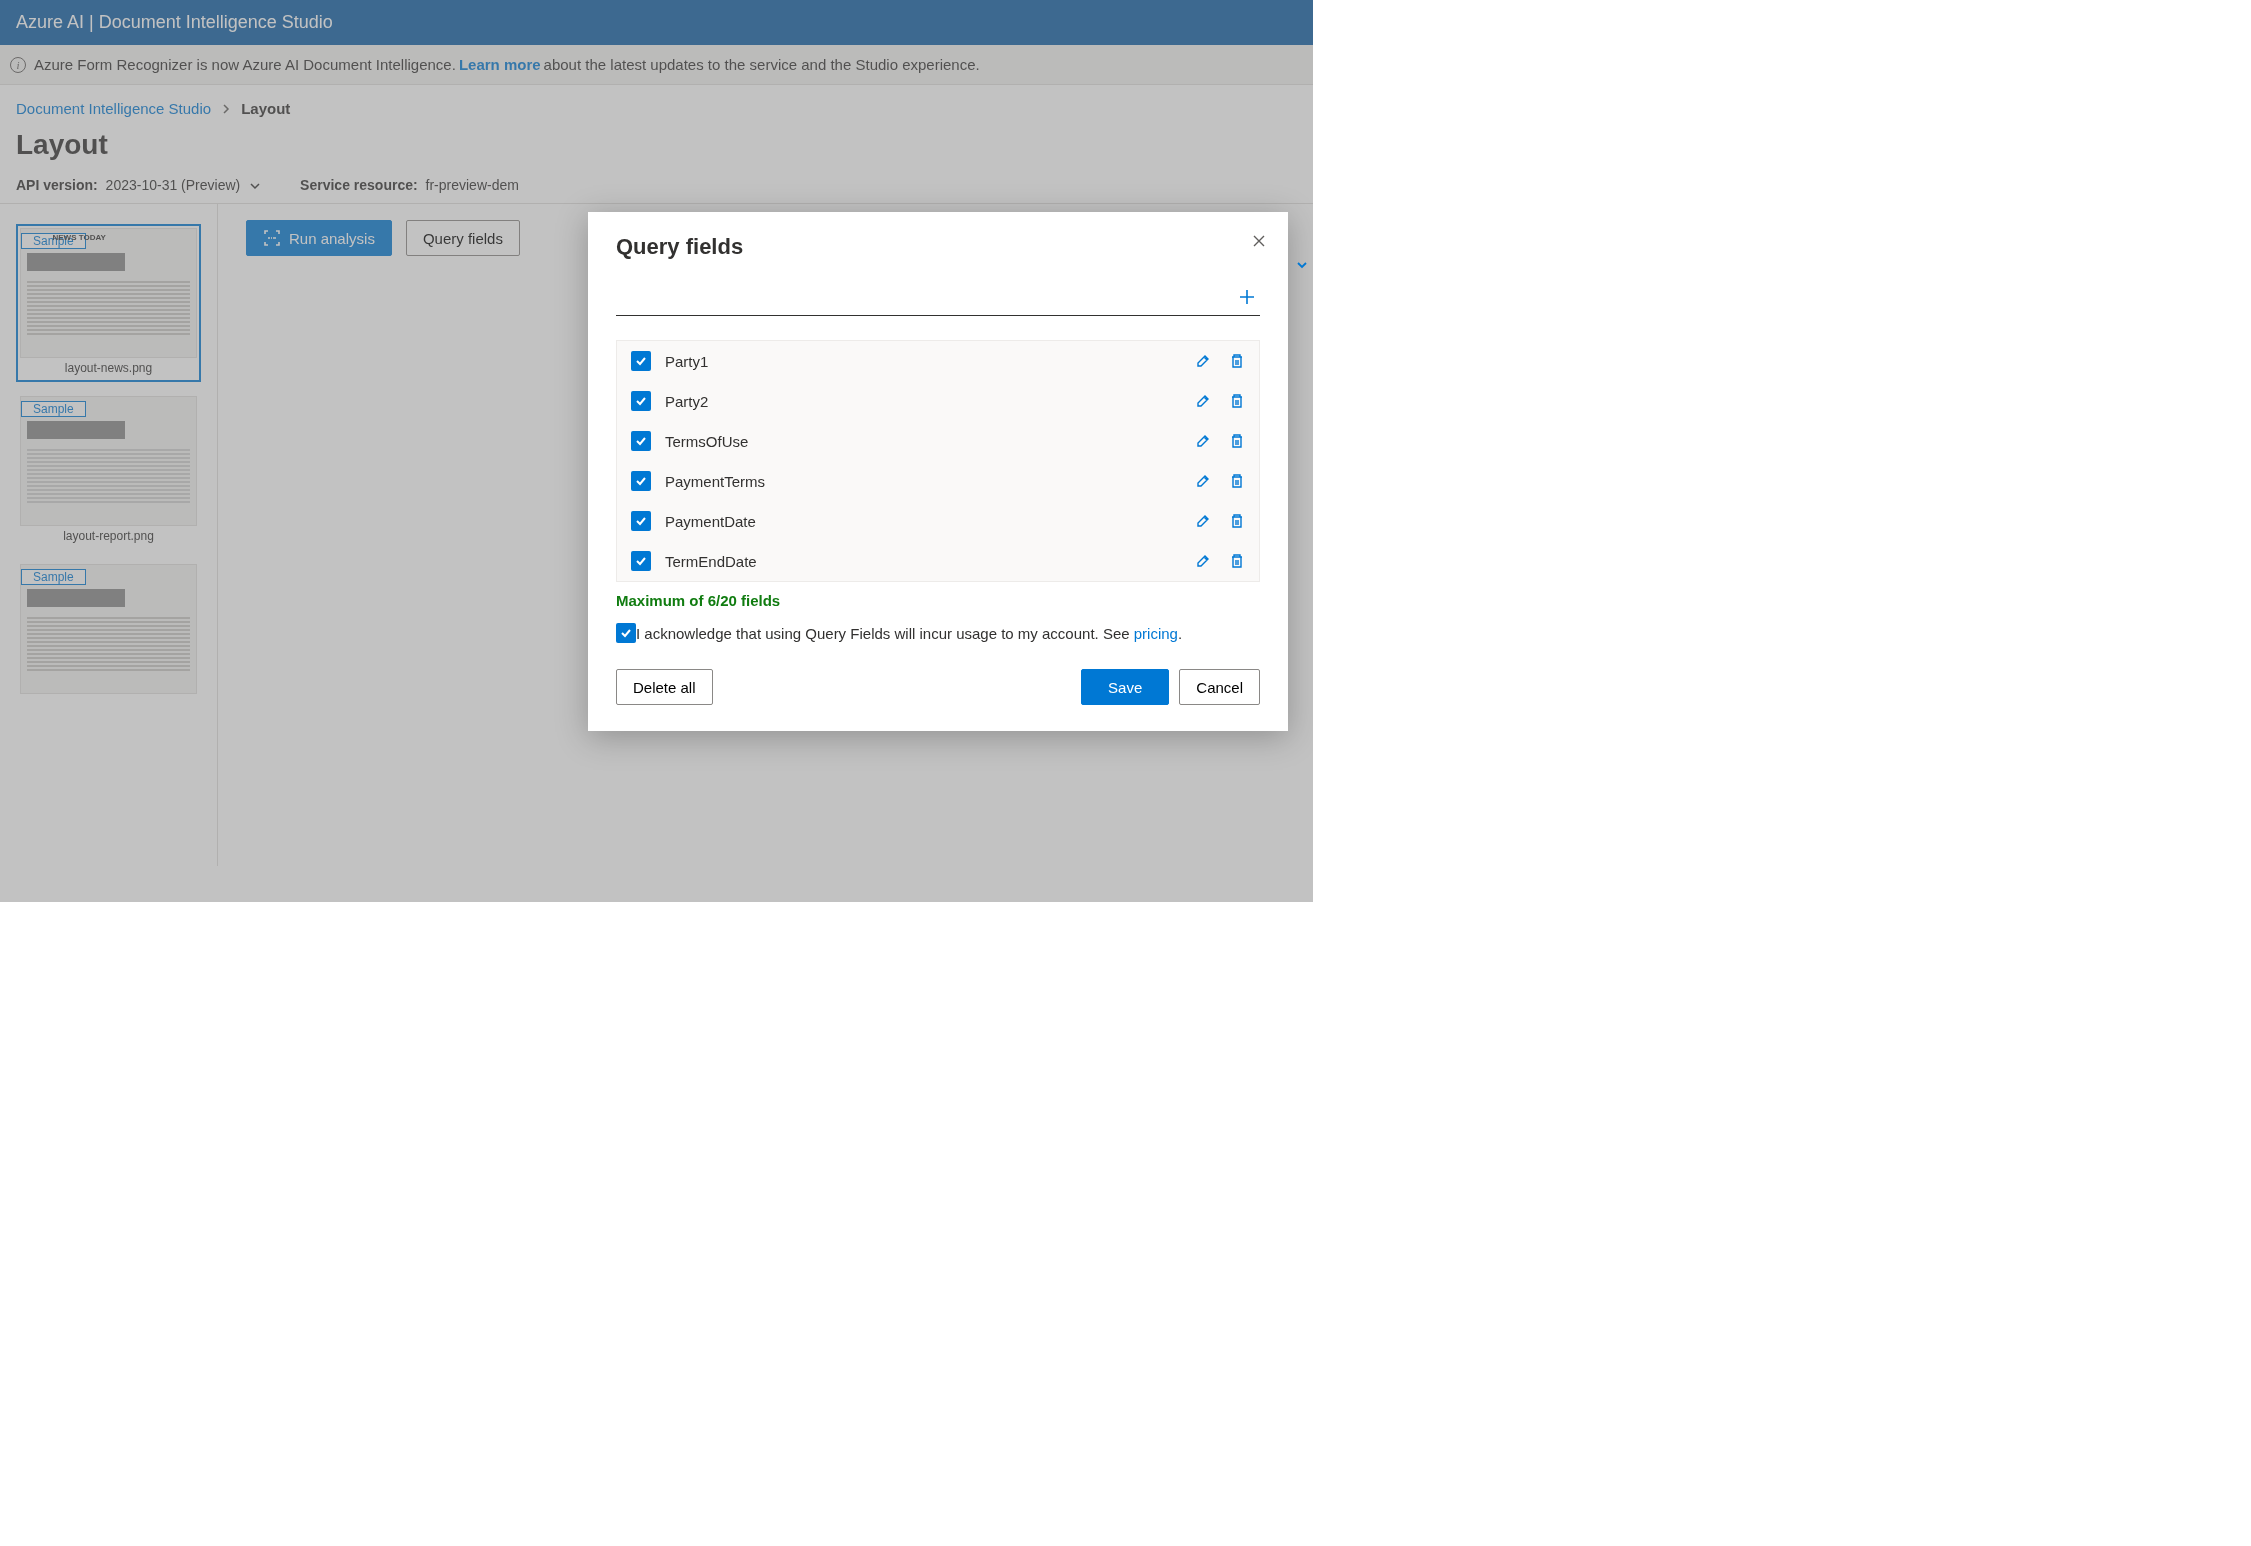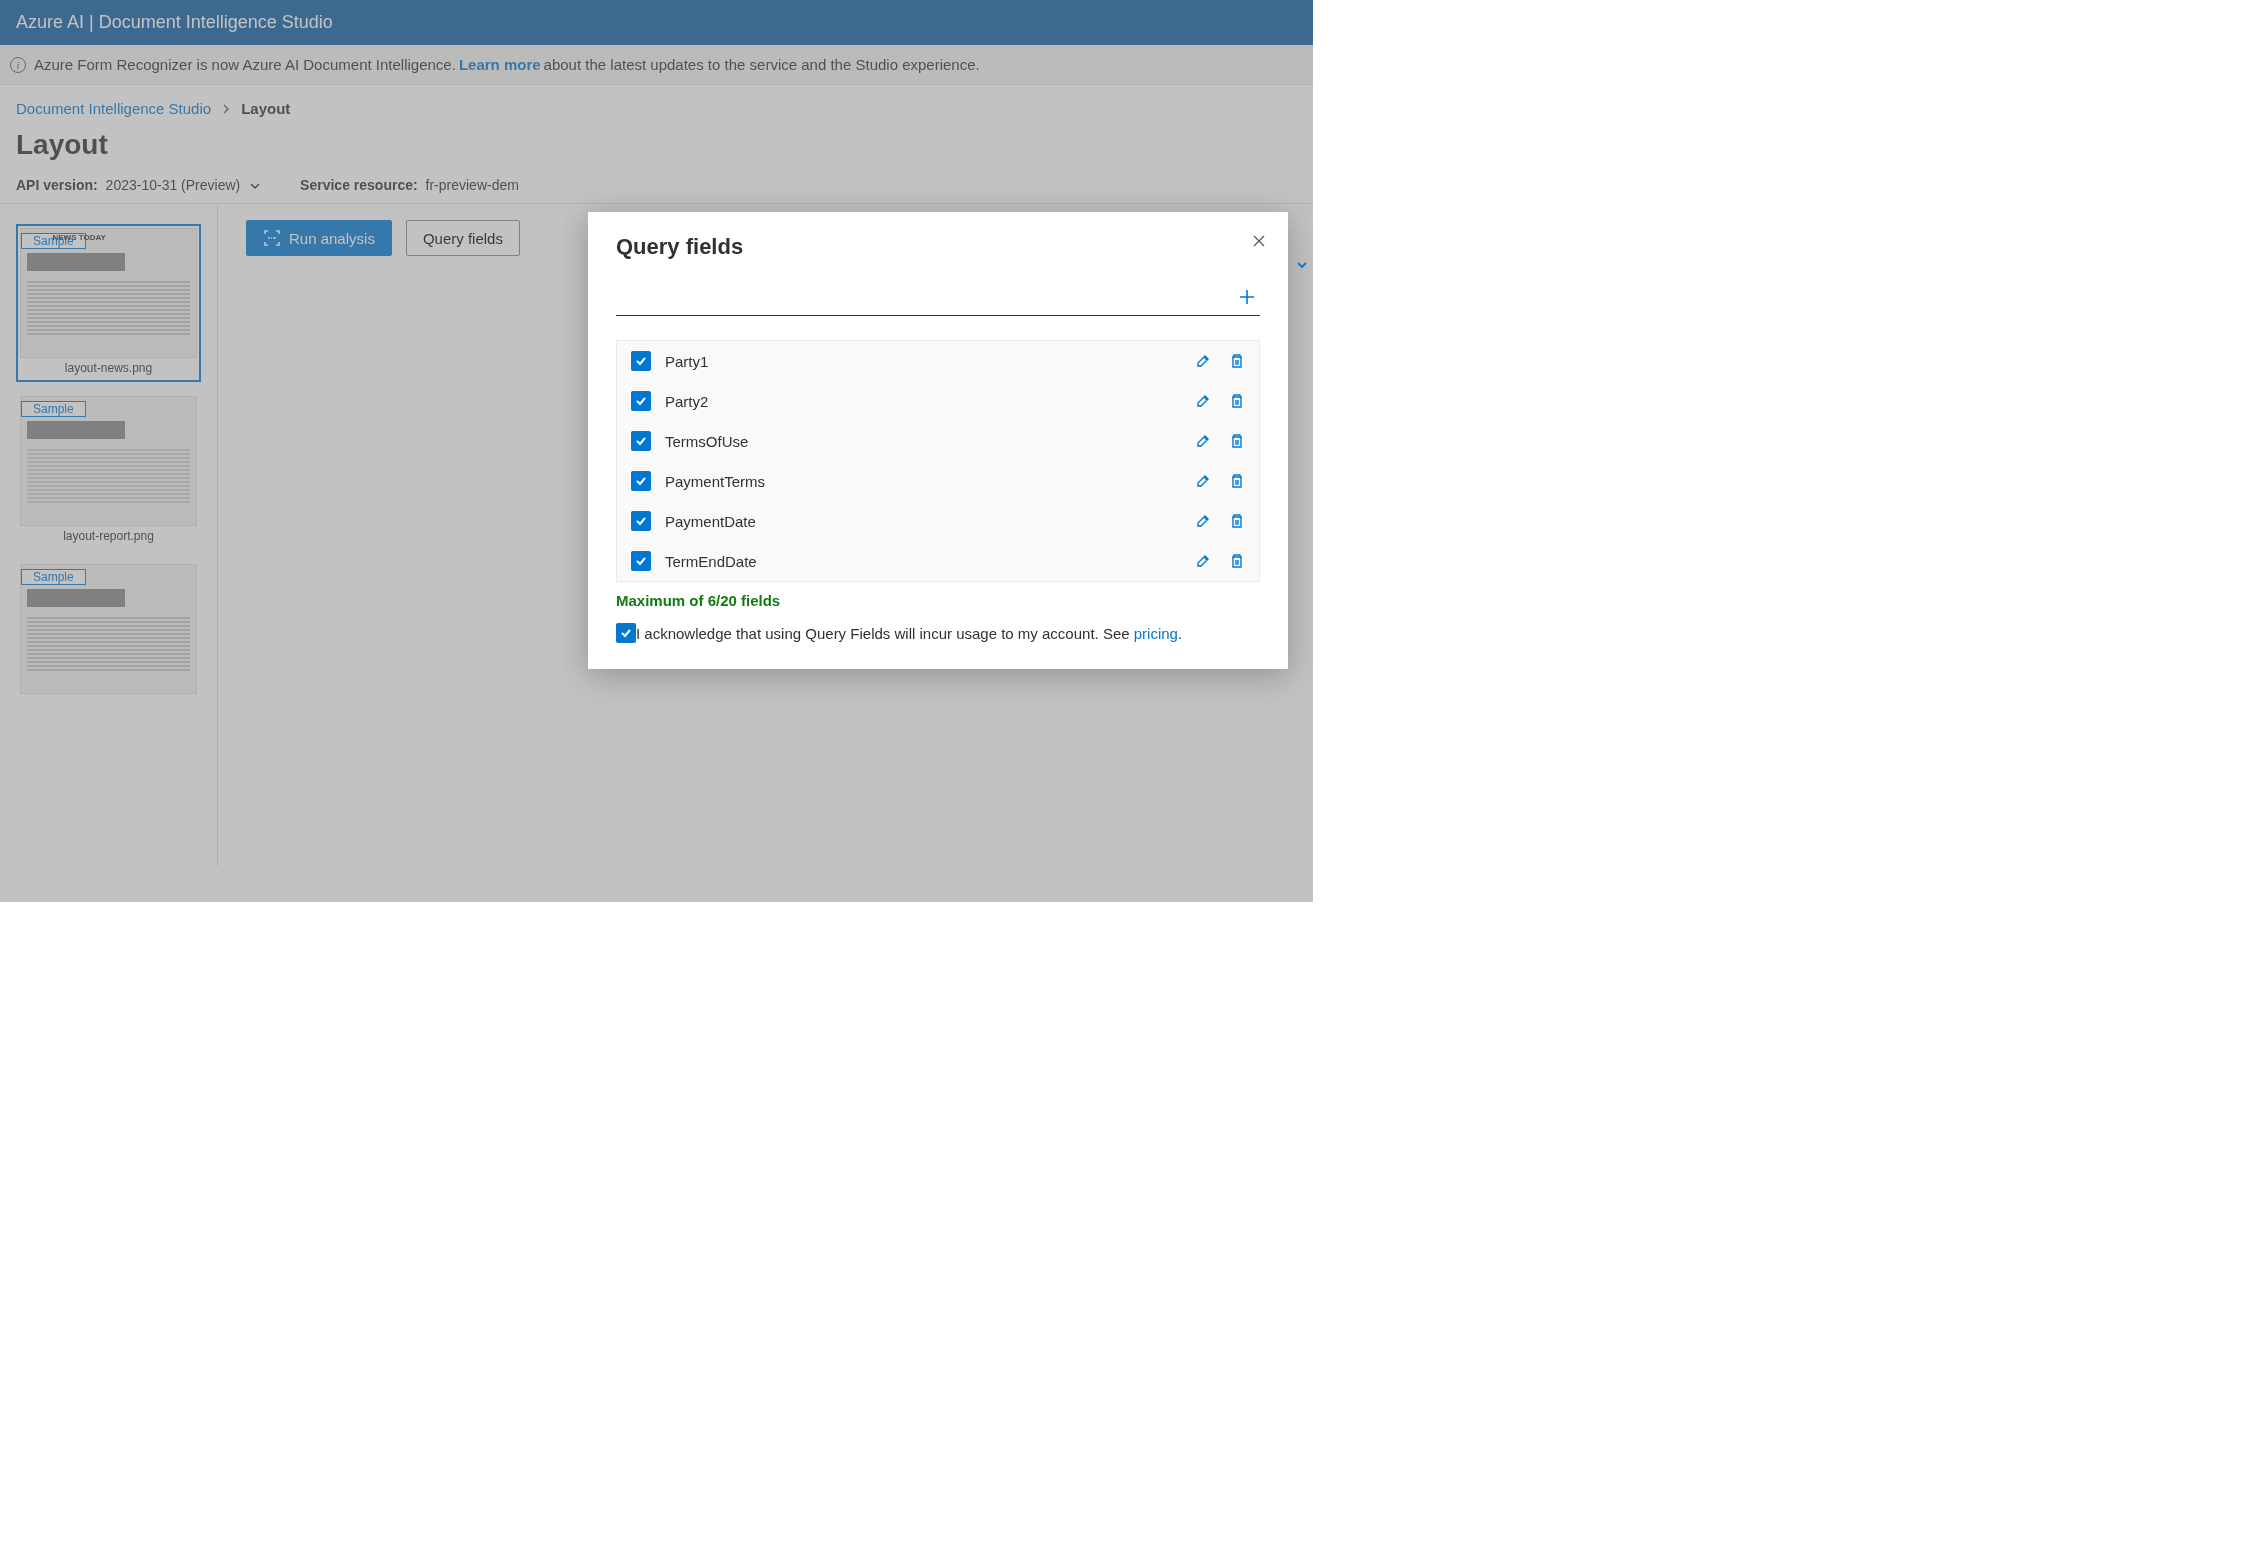--- a/index.html
+++ b/index.html
@@ -552,13 +552,20 @@
     <span class="checkbox">
       <svg width="12" height="12" viewBox="0 0 12 12">
           <path d="M2 6 L5 9 L10 3" stroke="#fff" stroke-width="2" fill="none"></path>
         </svg>
     </span>
     <span>
       <span>I acknowledge that using Query Fields will incur usage to my account. See </span><a href="#">pricing</a><span>.</span>
     </span>
   </div>
 
+  <div class="modal-buttons">
+    <button class="btn">Delete all</button>
+    <div class="right">
+      <button class="btn save">Save</button>
+      <button class="btn">Cancel</button>
+    </div>
+  </div>
 </div>
 
 </body></html>

